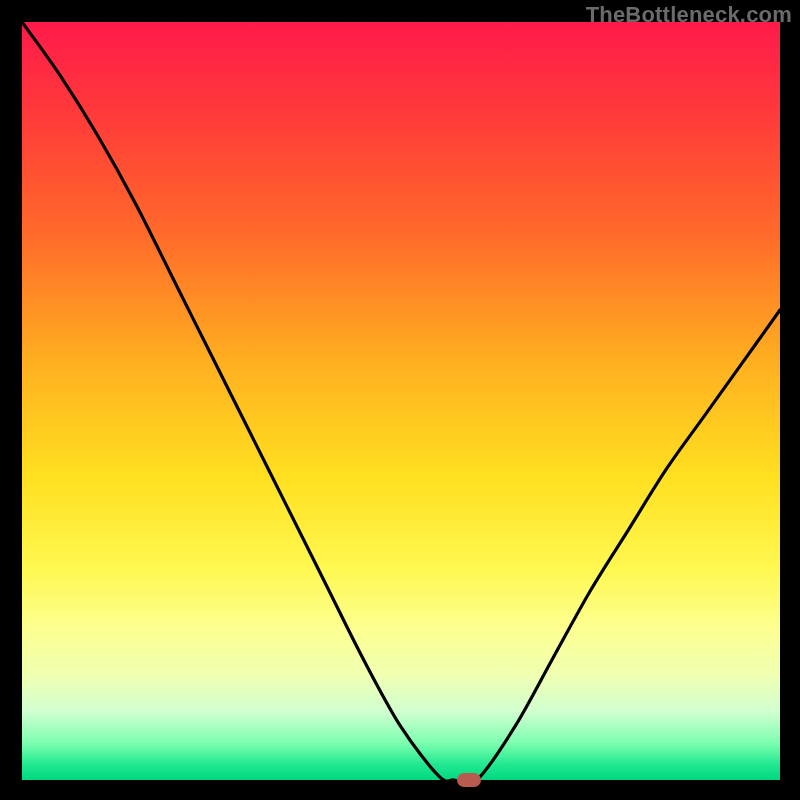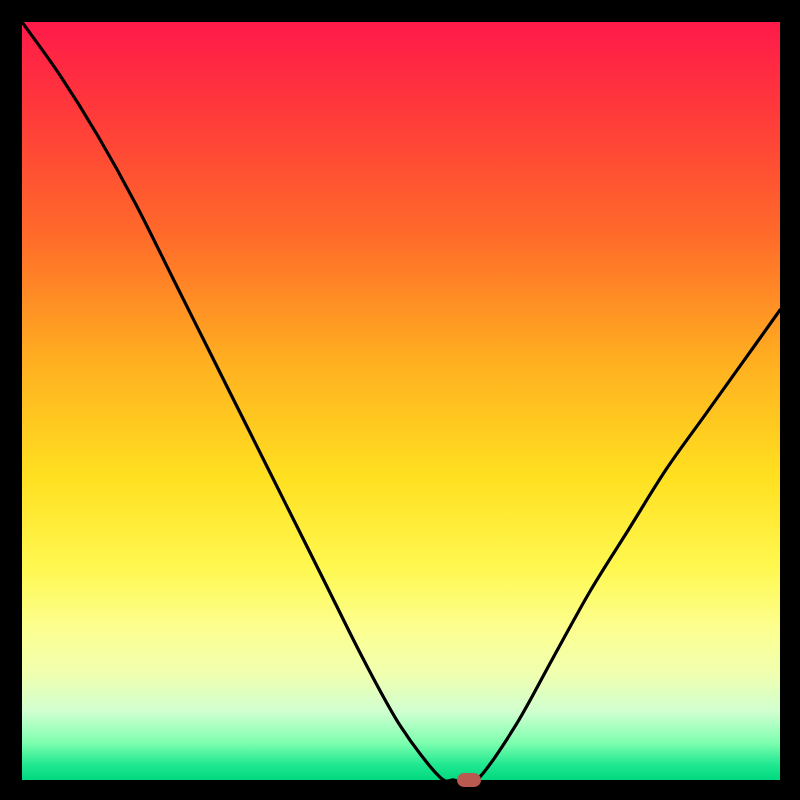--- a/index.html
+++ b/index.html
@@ -72,14 +72,15 @@
   <div class="plot-area">
 
     <svg class="curve" viewBox="0 0 758 758" preserveAspectRatio="none">
       <path d="M 0.00 0.00 C 6.32 8.84, 25.27 34.11, 37.90 53.06 C 50.53 72.01, 63.17 92.22, 75.80 113.70 C 88.43 135.18, 101.07 157.92, 113.70 181.92 C 126.33 205.92, 138.97 232.45, 151.60 257.72 C 164.23 282.99, 176.87 308.25, 189.50 333.52 C 202.13 358.79, 214.77 384.05, 227.40 409.32 C 240.03 434.59, 252.67 459.85, 265.30 485.12 C 277.93 510.39, 290.57 535.65, 303.20 560.92 C 315.83 586.19, 328.47 612.72, 341.10 636.72 C 353.73 660.72, 366.37 685.36, 379.00 704.94 C 391.63 724.52, 408.06 745.37, 416.90 754.21 C 425.74 763.05, 425.74 757.37, 432.06 758.00 C 438.38 758.63, 444.69 766.84, 454.80 758.00 C 464.91 749.16, 480.07 725.15, 492.70 704.94 C 505.33 684.73, 517.97 659.46, 530.60 636.72 C 543.23 613.98, 555.87 589.98, 568.50 568.50 C 581.13 547.02, 593.77 528.07, 606.40 507.86 C 619.03 487.65, 631.67 466.17, 644.30 447.22 C 656.93 428.27, 669.57 411.85, 682.20 394.16 C 694.83 376.47, 707.47 358.79, 720.10 341.10 C 732.73 323.41, 751.68 296.88, 758.00 288.04" fill="none" stroke="#000000" stroke-width="3.2" stroke-linecap="round" stroke-linejoin="round"></path>
     </svg>
 
     <div class="marker" style="left: 447.22px; top: 758px; background: rgb(184, 90, 80);"></div>
 
   </div>
 
+  <div class="watermark">TheBottleneck.com</div>
 
 </div>
 
 </body></html>

